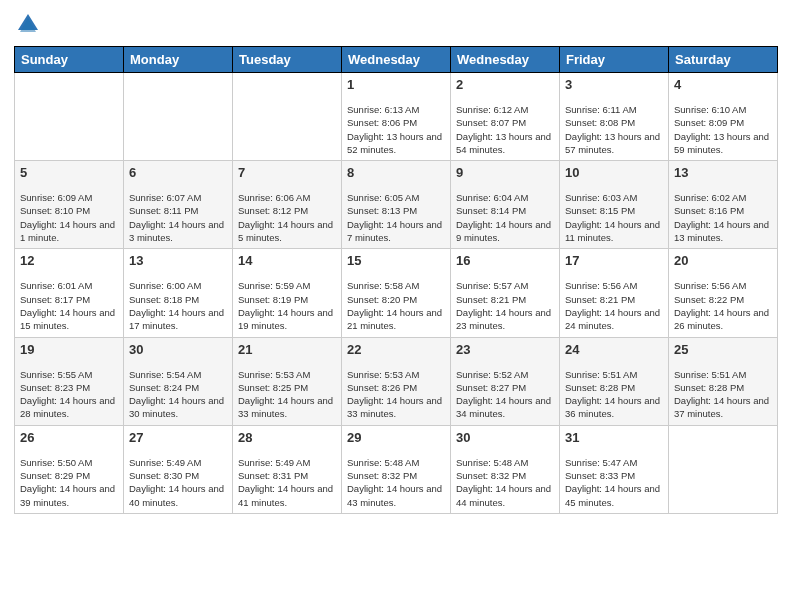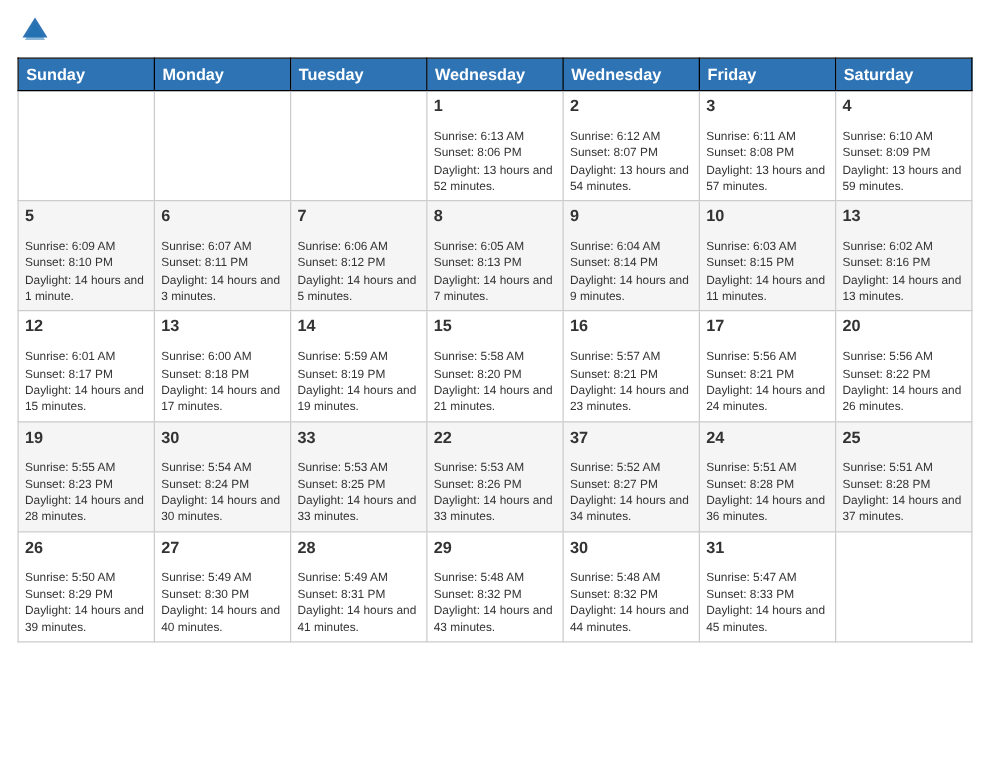--- a/index.html
+++ b/index.html
@@ -220,29 +220,29 @@
         <tr>
           <td>
             <span class="day-num">19</span>
             <div class="day-info">Sunrise: 5:55 AM<br>Sunset: 8:23 PM<br>Daylight: 14 hours and 28 minutes.</div>
           </td>
           <td>
             <span class="day-num">30</span>
             <div class="day-info">Sunrise: 5:54 AM<br>Sunset: 8:24 PM<br>Daylight: 14 hours and 30 minutes.</div>
           </td>
           <td>
-            <span class="day-num">33</span>
+            <span class="day-num">21</span>
             <div class="day-info">Sunrise: 5:53 AM<br>Sunset: 8:25 PM<br>Daylight: 14 hours and 33 minutes.</div>
           </td>
           <td>
             <span class="day-num">22</span>
             <div class="day-info">Sunrise: 5:53 AM<br>Sunset: 8:26 PM<br>Daylight: 14 hours and 33 minutes.</div>
           </td>
           <td>
-            <span class="day-num">37</span>
+            <span class="day-num">23</span>
             <div class="day-info">Sunrise: 5:52 AM<br>Sunset: 8:27 PM<br>Daylight: 14 hours and 34 minutes.</div>
           </td>
           <td>
             <span class="day-num">24</span>
             <div class="day-info">Sunrise: 5:51 AM<br>Sunset: 8:28 PM<br>Daylight: 14 hours and 36 minutes.</div>
           </td>
           <td>
             <span class="day-num">25</span>
             <div class="day-info">Sunrise: 5:51 AM<br>Sunset: 8:28 PM<br>Daylight: 14 hours and 37 minutes.</div>
           </td>

